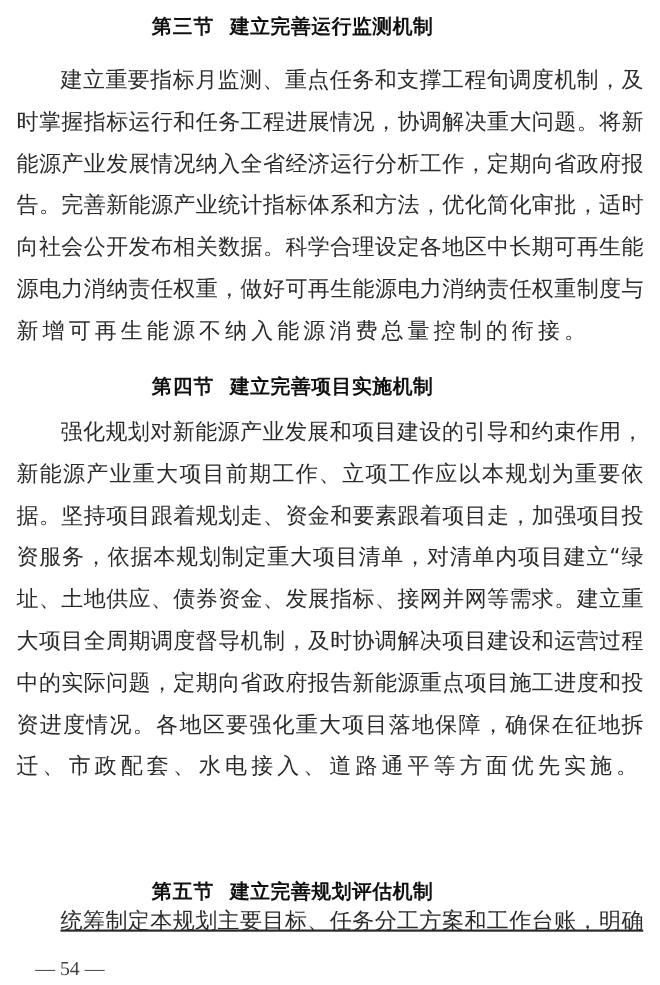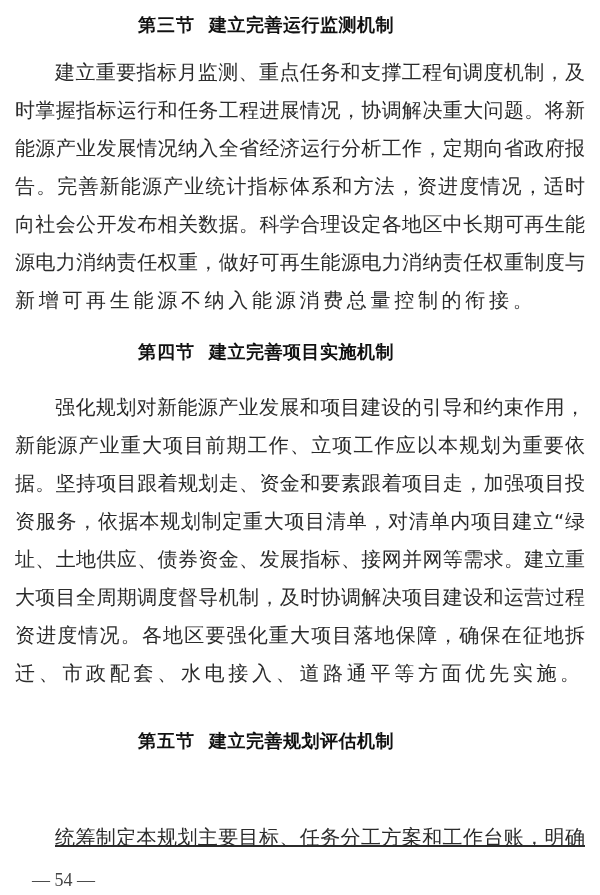--- a/index.html
+++ b/index.html
@@ -21,40 +21,41 @@
 </head>
 <body>
 
 <div class="section-title" style="top:12px;">
   <span class="num">第三节</span><span class="txt">建立完善运行监测机制</span>
 </div>
 <div class="para" style="top:53px;">
   <div class="line indent">建立重要指标月监测、重点任务和支撑工程旬调度机制，及</div>
   <div class="line">时掌握指标运行和任务工程进展情况，协调解决重大问题。将新</div>
   <div class="line">能源产业发展情况纳入全省经济运行分析工作，定期向省政府报</div>
-  <div class="line">告。完善新能源产业统计指标体系和方法，资进度情况，适时</div>
+  <div class="line">告。完善新能源产业统计指标体系和方法，优化简化审批，适时</div>
   <div class="line">向社会公开发布相关数据。科学合理设定各地区中长期可再生能</div>
   <div class="line">源电力消纳责任权重，做好可再生能源电力消纳责任权重制度与</div>
   <div class="line last">新增可再生能源不纳入能源消费总量控制的衔接。</div>
 </div>
 
 <div class="section-title" style="top:339px;">
   <span class="num">第四节</span><span class="txt">建立完善项目实施机制</span>
 </div>
-<div class="para" style="top:388px;">
+<div class="para" style="top:373px;">
   <div class="line indent">强化规划对新能源产业发展和项目建设的引导和约束作用，</div>
   <div class="line">新能源产业重大项目前期工作、立项工作应以本规划为重要依</div>
   <div class="line">据。坚持项目跟着规划走、资金和要素跟着项目走，加强项目投</div>
   <div class="line">资服务，依据本规划制定重大项目清单，对清单内项目建立“绿</div>
   <div class="line">址、土地供应、债券资金、发展指标、接网并网等需求。建立重</div>
   <div class="line">大项目全周期调度督导机制，及时协调解决项目建设和运营过程</div>
+  <div class="line">中的实际问题，定期向省政府报告新能源重点项目施工进度和投</div>
   <div class="line">资进度情况。各地区要强化重大项目落地保障，确保在征地拆</div>
   <div class="line last">迁、市政配套、水电接入、道路通平等方面优先实施。</div>
 </div>
 
-<div class="section-title" style="top:728px;">
+<div class="section-title" style="top:798px;">
   <span class="num">第五节</span><span class="txt">建立完善规划评估机制</span>
 </div>
 <div class="para" style="top:818px;text-decoration:underline;">
   <div class="line indent">统筹制定本规划主要目标、任务分工方案和工作台账，明确</div>
 </div>
 
 <div class="page-number">— 54 —</div>
 
 </body></html>

